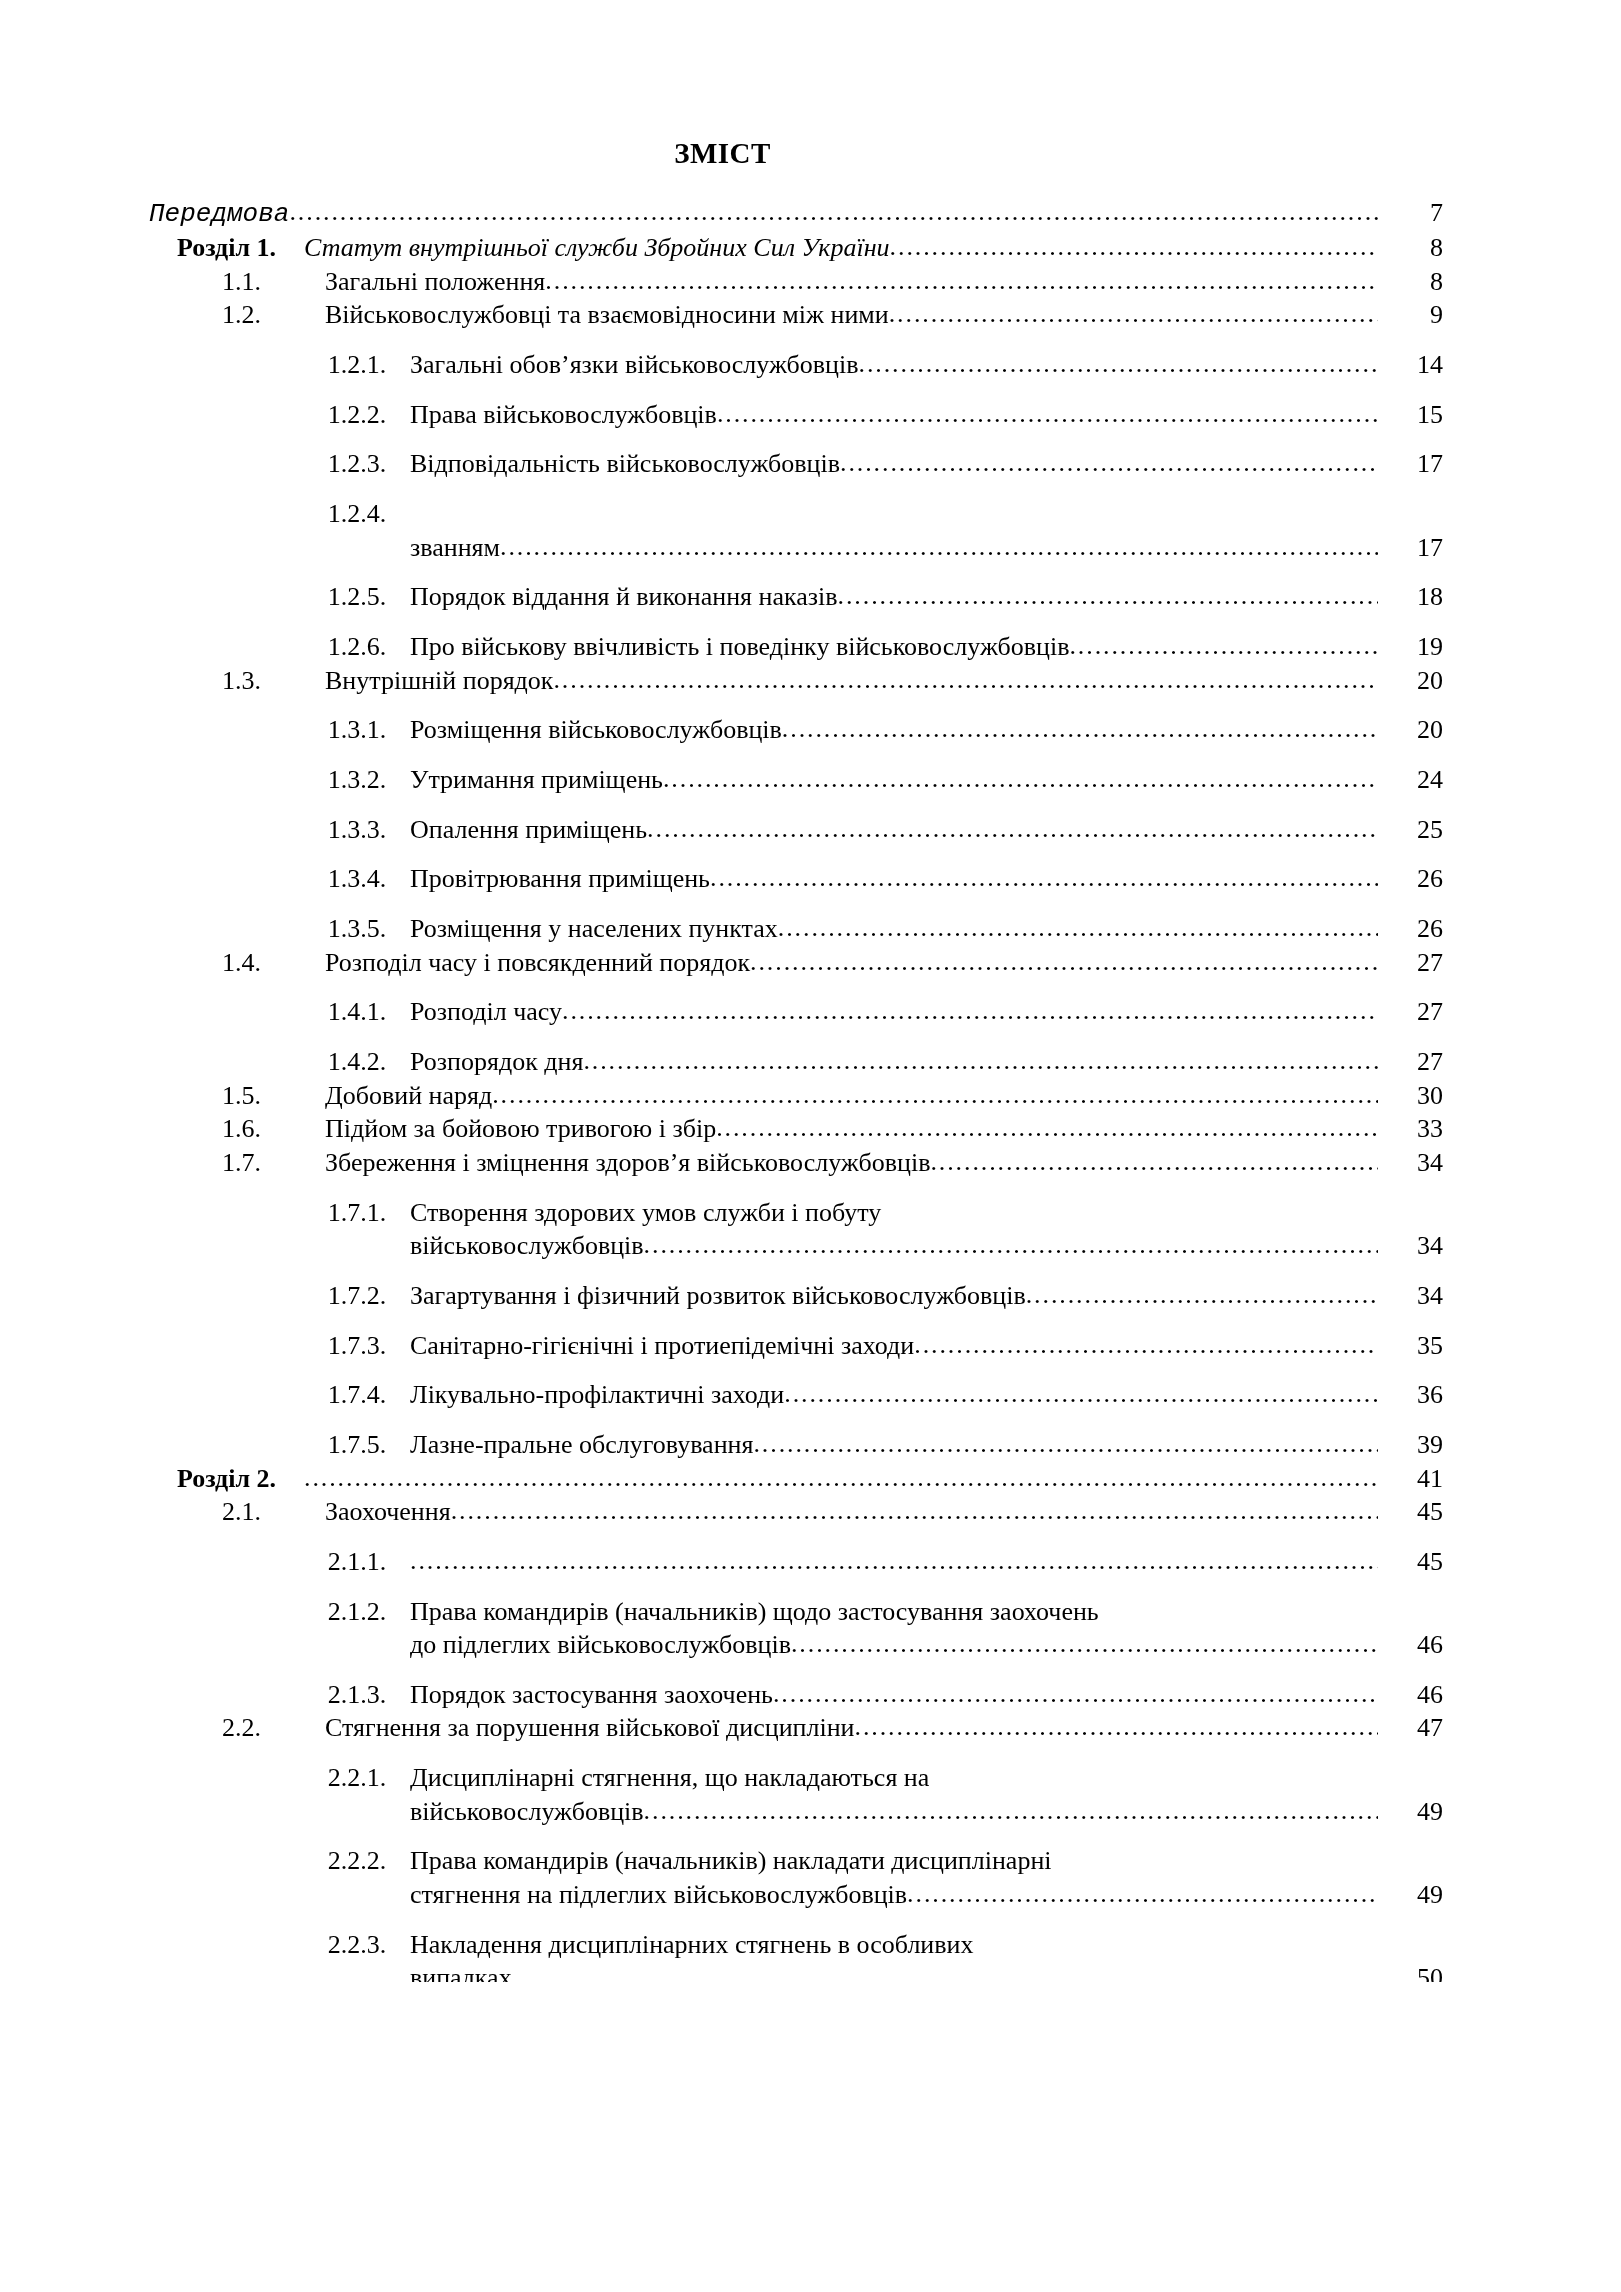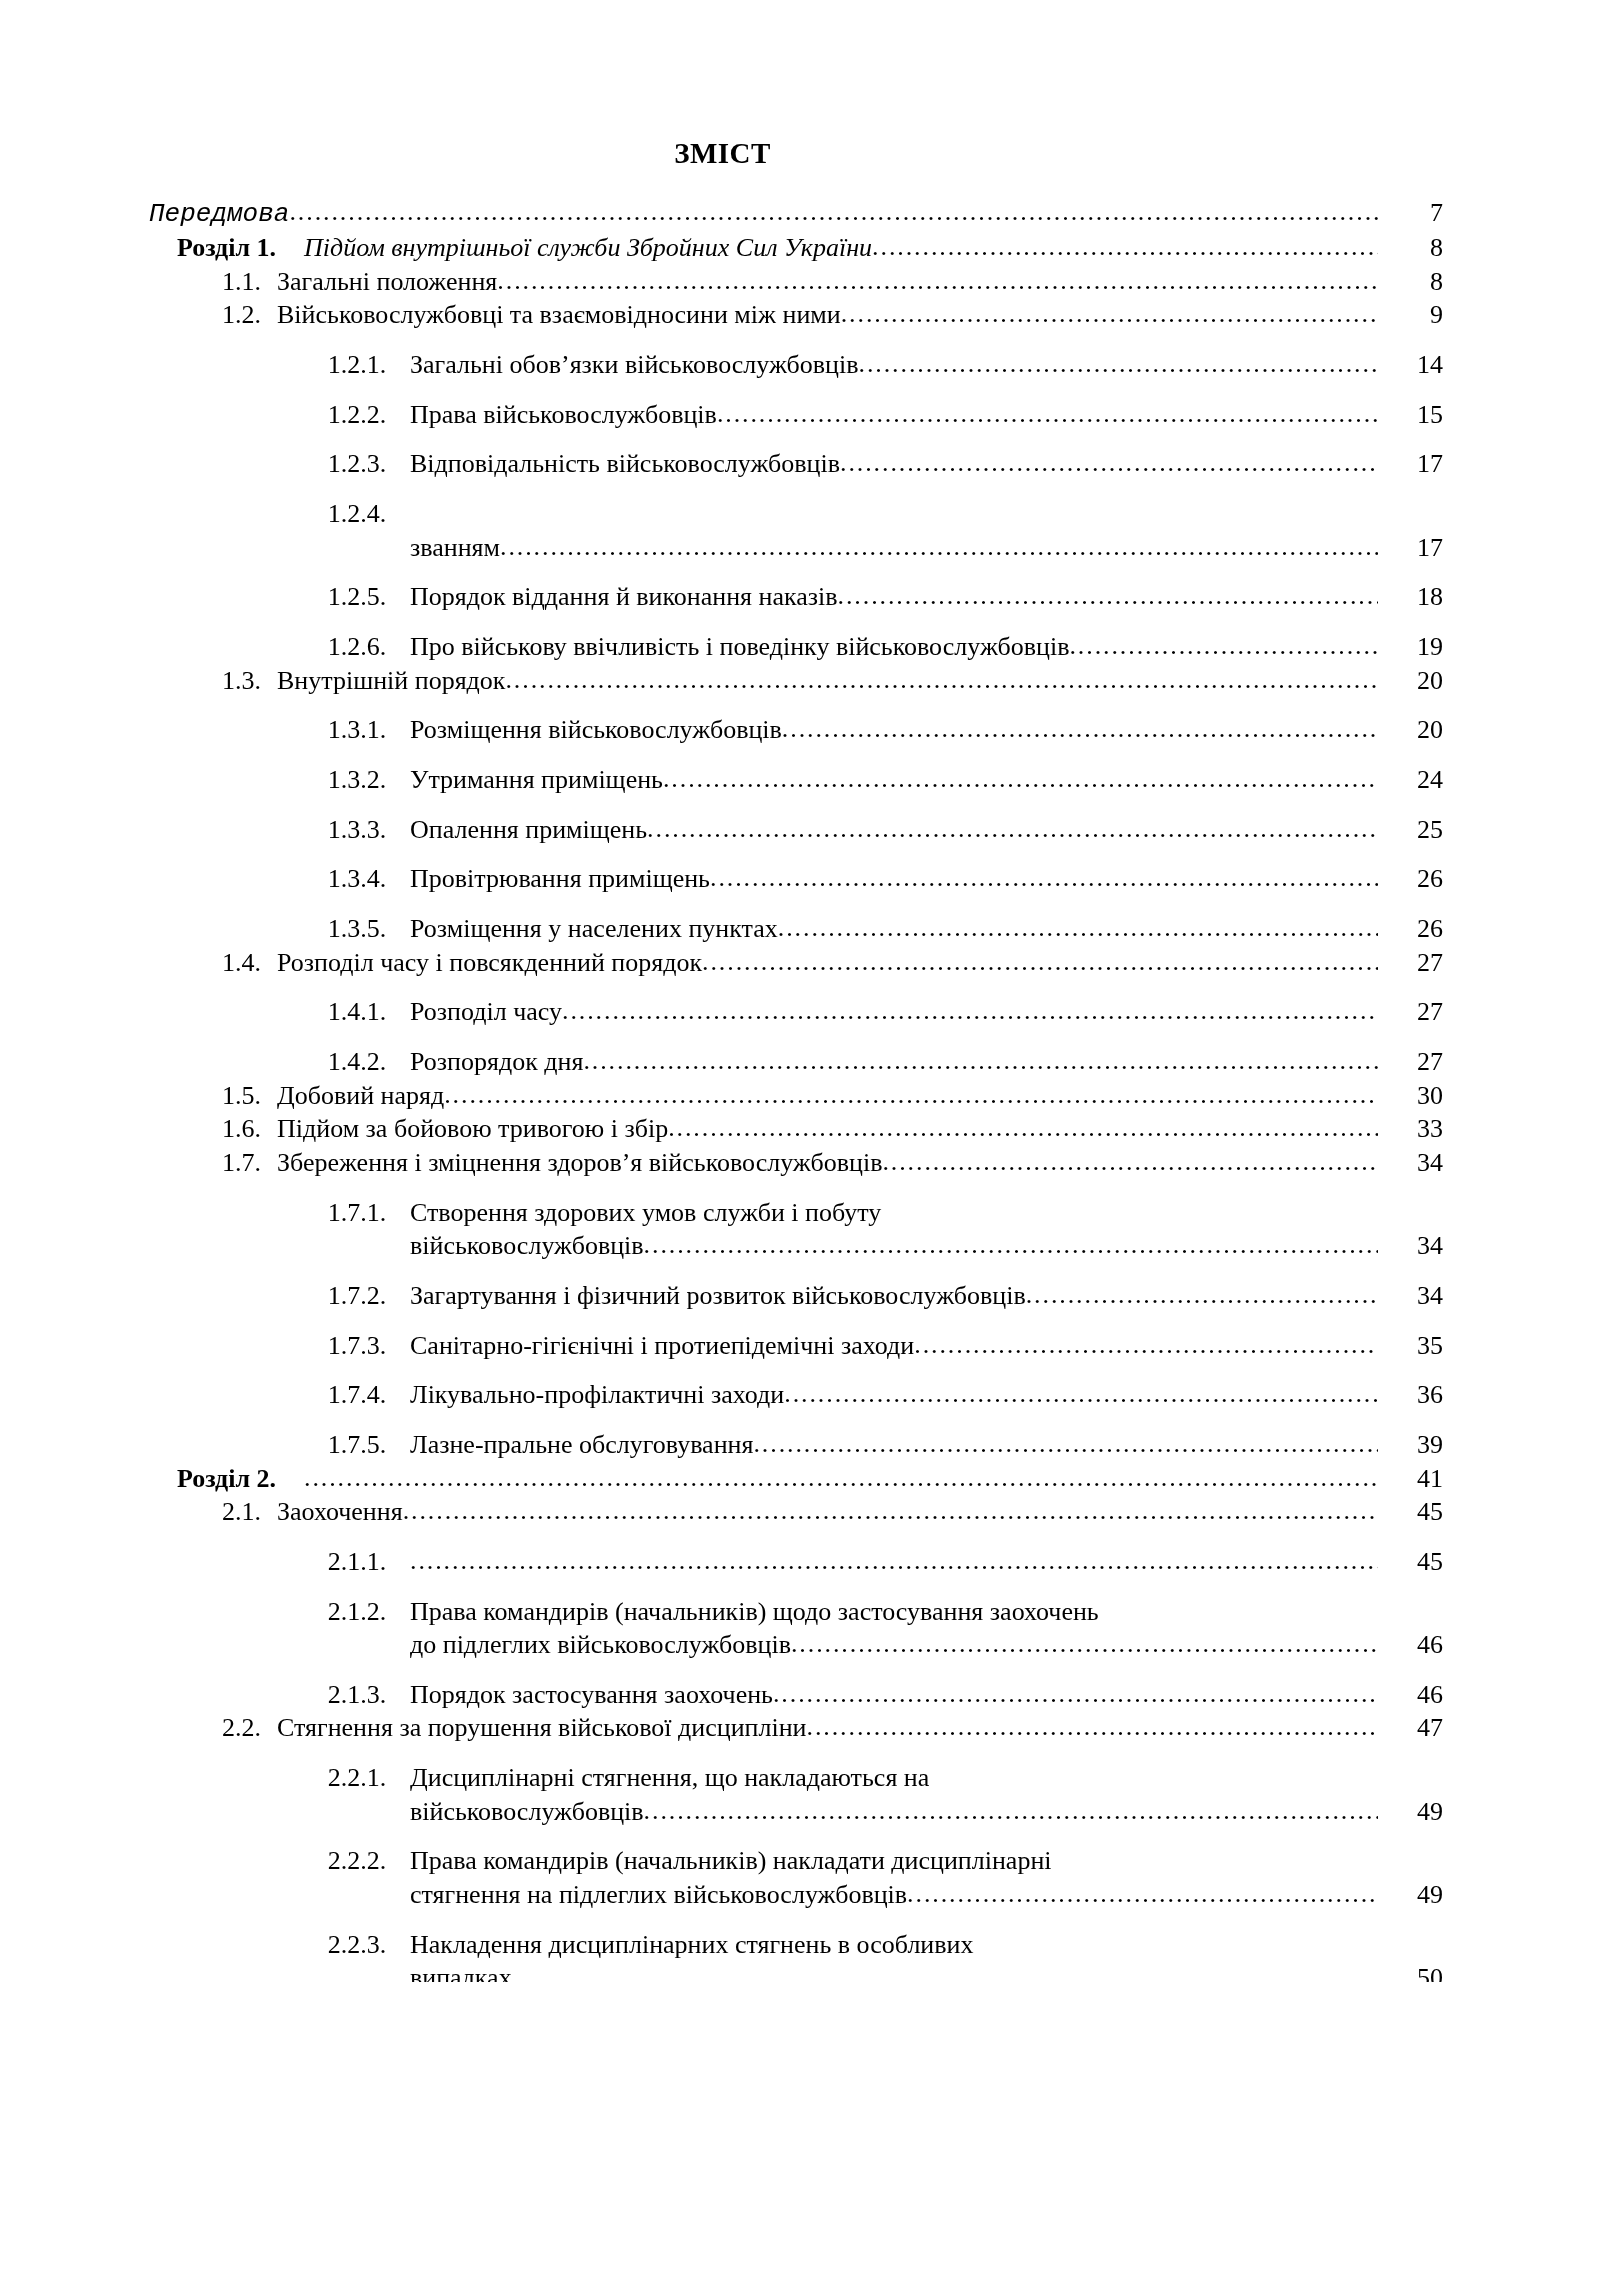--- a/index.html
+++ b/index.html
@@ -80,21 +80,21 @@
   .lvl-front .label { font-style: italic; padding-left: 0px; font-family: Liberation Mono, monospace; }
 
   .lvl-part .num {
     font-weight: bold;
     width: 155px;
     padding-left: 0px;
   }
   .lvl-part .label { font-style: italic; }
 
   .lvl-2 .num { width: 71px; padding-left: 57px; }
-  .lvl-2 .label { padding-left: 0px; }
+  .lvl-2 .label { padding-left: 0px; margin-left: 48px; }
 
   .lvl-3 .num { width: 106px; padding-left: 155px; margin-top: 16px; }
   .lvl-3 .label { padding-left: 0px; }
 
   
   .cont .num { visibility: hidden; }
   .cont-3 .num { width: 261px; padding-left: 0; }
 
   .folio {
     position: absolute;
@@ -116,21 +116,21 @@
     <h1 class="doc-title">ЗМІСТ</h1>
 
     <ul class="toc-list" id="toc-list">
         <li class="toc-row lvl-front">
           <span class="label">Передмова</span>
           <span class="leader"></span>
           <span class="pageno">7</span>
         </li>
         <li class="toc-row lvl-part">
           <span class="num">Розділ 1.</span>
-          <span class="label">Підйом внутрішньої служби Збройних Сил України</span>
+          <span class="label">Статут внутрішньої служби Збройних Сил України</span>
           <span class="leader"></span>
           <span class="pageno">8</span>
         </li>
         <li class="toc-row lvl-2">
           <span class="num">1.1.</span>
           <span class="label">Загальні положення</span>
           <span class="leader"></span>
           <span class="pageno">8</span>
         </li>
         <li class="toc-row lvl-2">

